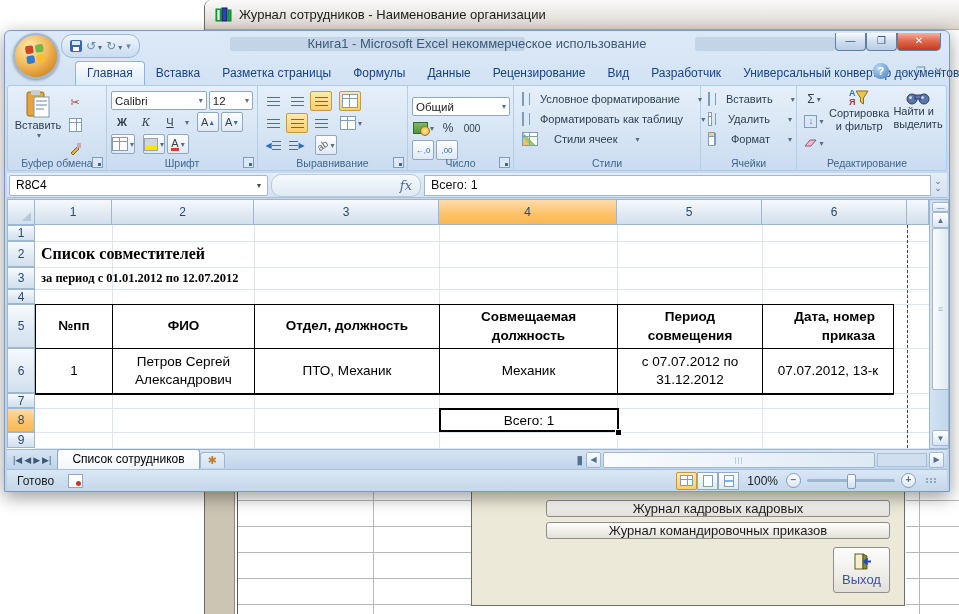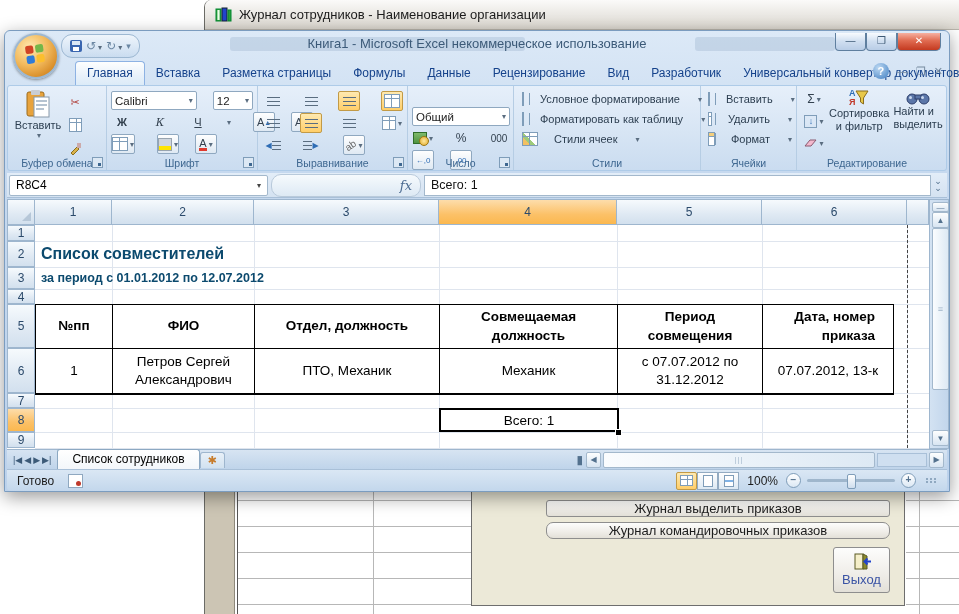--- a/index.html
+++ b/index.html
@@ -77,21 +77,21 @@
   .smallbtn{display:inline-flex;align-items:center;justify-content:center;height:18px;min-width:20px;
             border:1px solid transparent;border-radius:2px;font-size:11px;color:#33414f;}
   .smallbtn.box{border-color:#8fa8c0;background:linear-gradient(#fefefe,#dfe9f3);}
   .hl{background:linear-gradient(#ffe9b0,#ffce69) !important;border:1px solid #c29a46 !important;border-radius:2px;}
   .lines{width:13px;height:9px;background:
      repeating-linear-gradient(#5a6d80 0 1.5px,transparent 1.5px 4px);}
   .dd{font-size:8px;color:#5a6d80;margin-left:2px;}
   .combo{background:#fff;border:1px solid #8fa8c0;border-radius:2px;font-size:11.5px;color:#222;
          display:flex;align-items:center;justify-content:space-between;padding:0 3px;height:17px;}
   .bigbtn{display:flex;flex-direction:column;align-items:center;font-size:11px;color:#2c3e50;}
-  .rowline{display:flex;align-items:center;gap:16px;margin-top:2px;}
+  .rowline{display:flex;align-items:center;gap:2px;margin-top:2px;}
   .stylebtn{display:flex;align-items:center;gap:16px;font-size:11px;color:#2c3e50;height:20px;white-space:nowrap;}
   .mini-grid{width:14px;height:12px;background:
       linear-gradient(#fff,#fff),#fff;border:1px solid #7f9db9;position:relative;}
   .mini-grid:before{content:"";position:absolute;left:0;right:0;top:3px;height:1px;background:#7f9db9;}
   .mini-grid:after{content:"";position:absolute;left:6px;top:0;bottom:0;width:1px;background:#7f9db9;}
 
   
   .fbar{left:2px;top:142px;right:2px;height:25px;background:linear-gradient(#e3edf8,#d4e2f1);
         border-bottom:1px solid #a9c0d8;display:flex;align-items:center;padding:0 2px;box-sizing:border-box;}
   .namebox{width:245px;height:19px;background:#fff;border:1px solid #a3b8cc;border-radius:2px;
@@ -103,21 +103,21 @@
             padding-left:6px;font-size:12.5px;color:#111;}
 
   
   .sheet-wrap{left:2px;top:168px;width:942px;height:250px;background:#fff;}
   .colhdr,.rowhdr{background:linear-gradient(#f6fafd,#dfe9f3 60%,#d2e0ee);border:1px solid #9eb6ce;
         border-left:none;box-sizing:border-box;color:#2b4a6b;font-size:12px;
         display:flex;align-items:center;justify-content:center;}
   .hdr-sel{background:linear-gradient(#fdddab,#fcc168 60%,#fbb84f);}
   .gridline-v{width:1px;background:#dfe5ee;top:26px;bottom:0;}
   .gridline-h{height:1px;background:#dfe5ee;left:28px;}
-  .cell-text{position:absolute;font-size:14px;color:#0c4a6e;}
+  .cell-text{position:absolute;font-size:14px;color:#000000;font-family:Liberation Serif, serif;}
   .xl-table{position:absolute;display:grid;border:1px solid #000;box-sizing:border-box;background:#fff;}
   .xl-table div{border-right:1px solid #000;border-bottom:1px solid #000;display:flex;align-items:center;
       justify-content:center;text-align:center;font-size:13.5px;line-height:1.35;padding:1px 3px;box-sizing:border-box;}
   .sel-cell{border:2px solid #000;background:#fff;display:flex;align-items:center;justify-content:center;
             font-size:13.5px;box-sizing:border-box;}
   .fill-handle{position:absolute;width:5px;height:5px;background:#000;border:1px solid #fff;}
   .pagebreak{border-left:1px dashed #444;}
   
   .vscroll{background:linear-gradient(90deg,#d3e2f2,#c2d6ec);border:1px solid #9eb6ce;box-sizing:border-box;}
   .sb-btn{background:linear-gradient(#fdfefe,#d8e5f2);border:1px solid #a3b8cc;border-radius:2px;
@@ -176,23 +176,23 @@
       <div class="abs" style="left:168px;top:440px;width:1px;height:144px;background:#b7b7b7;"></div>
       <div class="abs" style="left:701px;top:470px;width:54px;height:1px;background:#b7b7b7;"></div>
       <div class="abs" style="left:701px;top:496px;width:54px;height:1px;background:#b7b7b7;"></div>
       <div class="abs" style="left:701px;top:522px;width:54px;height:1px;background:#b7b7b7;"></div>
       <div class="abs" style="left:701px;top:548px;width:54px;height:1px;background:#b7b7b7;"></div>
       <div class="abs" style="left:701px;top:574px;width:54px;height:1px;background:#b7b7b7;"></div>
       <div class="abs" style="left:714px;top:440px;width:1px;height:144px;background:#b7b7b7;"></div>
     </div>
     <div class="abs form-panel"></div>
     <div class="abs form-btn" style="left:341px;top:470px;width:344px;height:17px;">
-      <span>Журнал выделить приказов</span>
-    </div>
-    <div class="abs form-btn" style="left:341px;top:492px;width:344px;height:17px;border-radius:7px;">
+      <span>Журнал кадровых кадровых</span>
+    </div>
+    <div class="abs form-btn" style="left:341px;top:492px;width:344px;height:17px;">
       <span>Журнал командировочных приказов</span>
     </div>
     <div class="abs form-btn exit-btn" style="left:628px;top:517px;width:57px;height:46px;">
       <svg width="20" height="17" viewBox="0 0 20 17">
         <rect x="3" y="1" width="8" height="15" fill="#f5efc9" stroke="#5b5b22"></rect>
         <path d="M11 1 L15 3 L15 16 L11 16 Z" fill="#8a8a2e" stroke="#5b5b22"></path>
         <path d="M19 8.5 L13 8.5 M15.5 5.5 L12.5 8.5 L15.5 11.5" stroke="#2244cc" stroke-width="2" fill="none"></path>
       </svg>
       <span>Выход</span>
     </div>
@@ -356,21 +356,21 @@
         <span class="smallbtn box" style="margin-left:5px;font-size:10px;">
           <span style="transform:rotate(-35deg);display:inline-block;color:#666;">ab</span>
             <span class="dd">▾</span>
         </span>
       </div>
       <div class="glabel">Выравнивание</div>
       <div class="launcher"></div>
     </div>
 
     <div class="rgroup" style="width:106px;">
-      <div class="combo" style="width:90px;margin-top:18px;">
+      <div class="combo" style="width:90px;margin-top:8px;">
         <span>Общий</span>
         <span class="dd">▾</span>
       </div>
       <div class="rowline">
         <span class="smallbtn">
           <span style="display:inline-block;width:13px;height:10px;background:linear-gradient(#7fba6a,#4f9340);border:1px solid #2f6d2a;position:relative;">
             <span style="position:absolute;right:-3px;bottom:-3px;width:8px;height:8px;border-radius:50%;background:radial-gradient(#ffe9a0,#e0a828);border:1px solid #9c7714;"></span>
           </span>
             <span class="dd">▾</span>
         </span>

